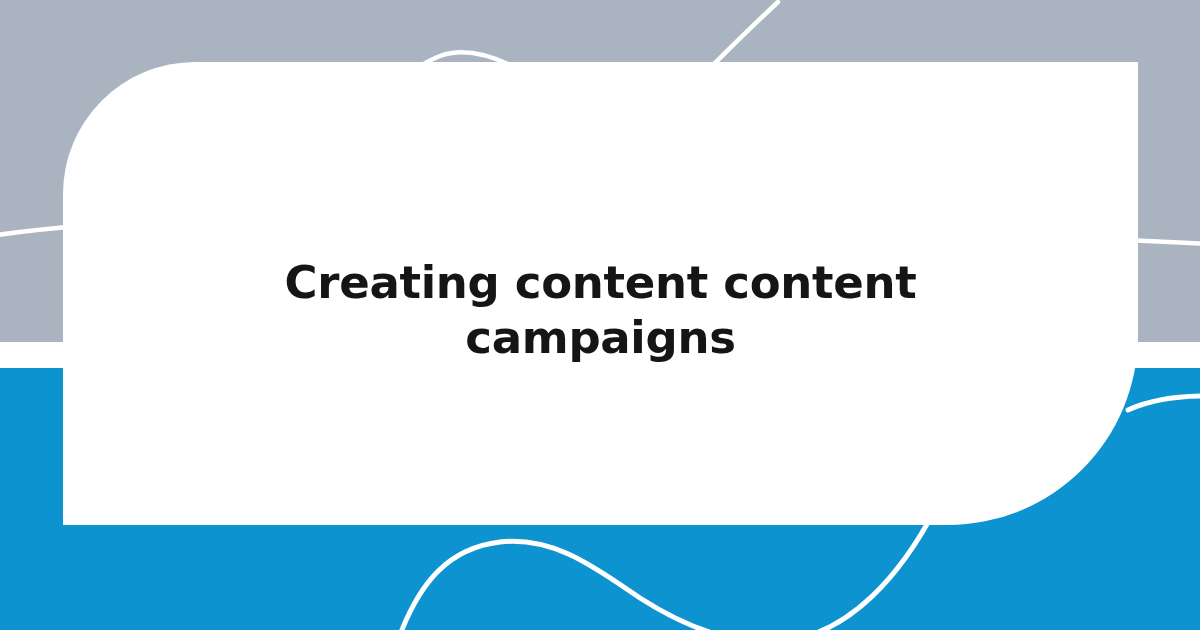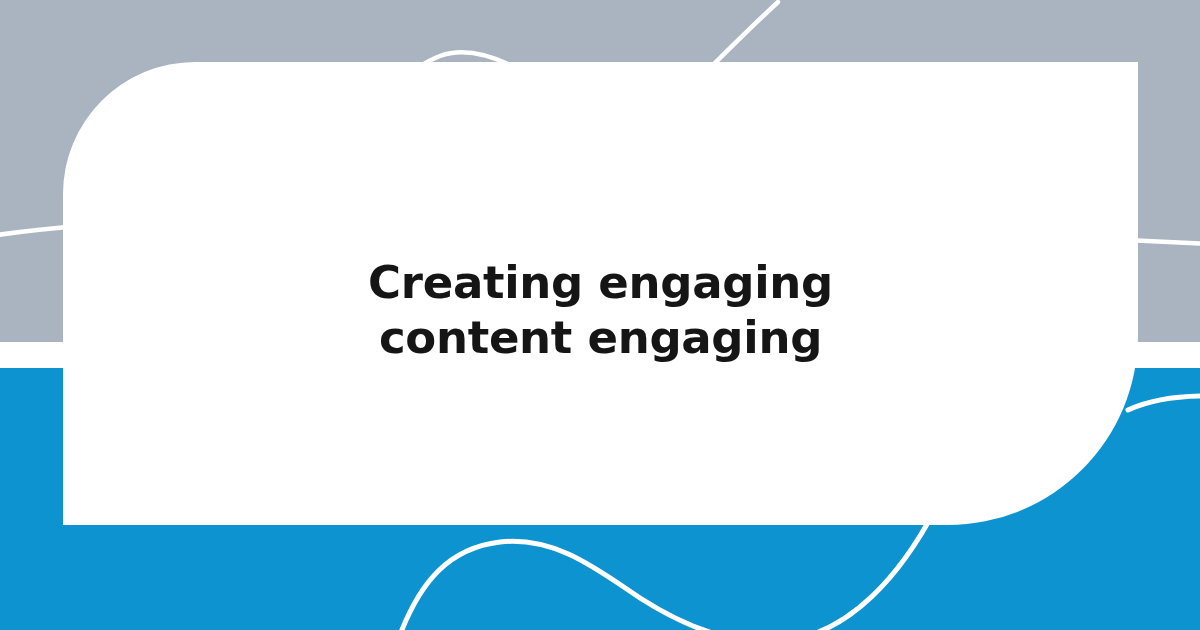--- a/index.html
+++ b/index.html
@@ -124,16 +124,16 @@
     <path d="M 398 640 C 420 580, 450 548, 500 542
              C 556 536, 598 570, 640 598
              C 690 630, 740 648, 790 640
              C 848 631, 900 580, 940 500
              C 975 430, 1000 390, 1030 366" fill="none" stroke="#ffffff" stroke-width="5" stroke-linecap="round"></path>
 
     <path d="M 1128 410 C 1150 400, 1175 396, 1205 396" fill="none" stroke="#ffffff" stroke-width="5" stroke-linecap="round"></path>
   </svg>
 
   <div id="title-block">
-    <h1 id="page-title">Creating engaging content engaging</h1>
+    <h1 id="page-title">Creating content content campaigns</h1>
   </div>
 
 </div>
 
 </body></html>

